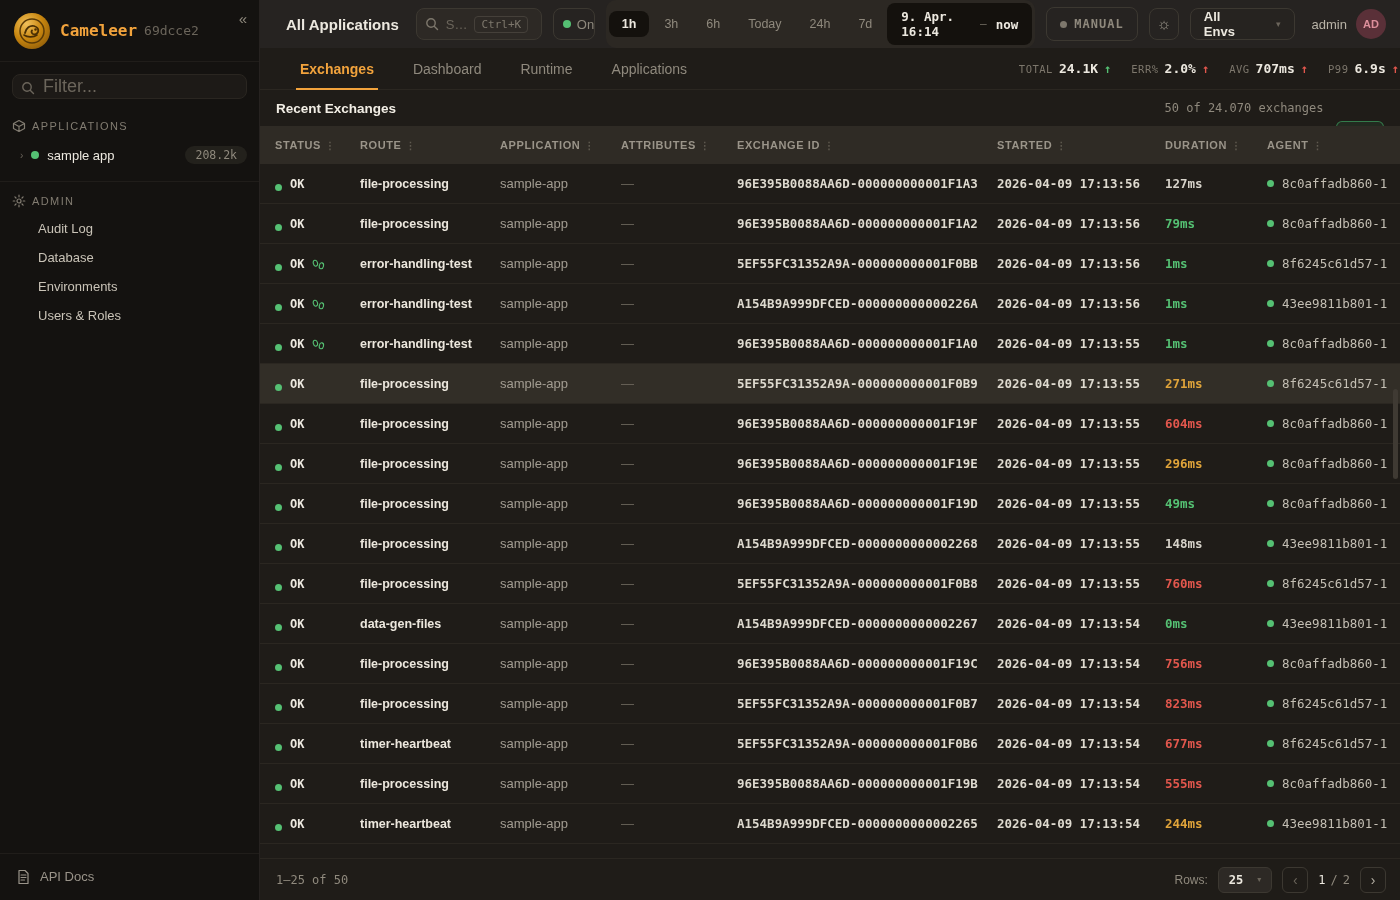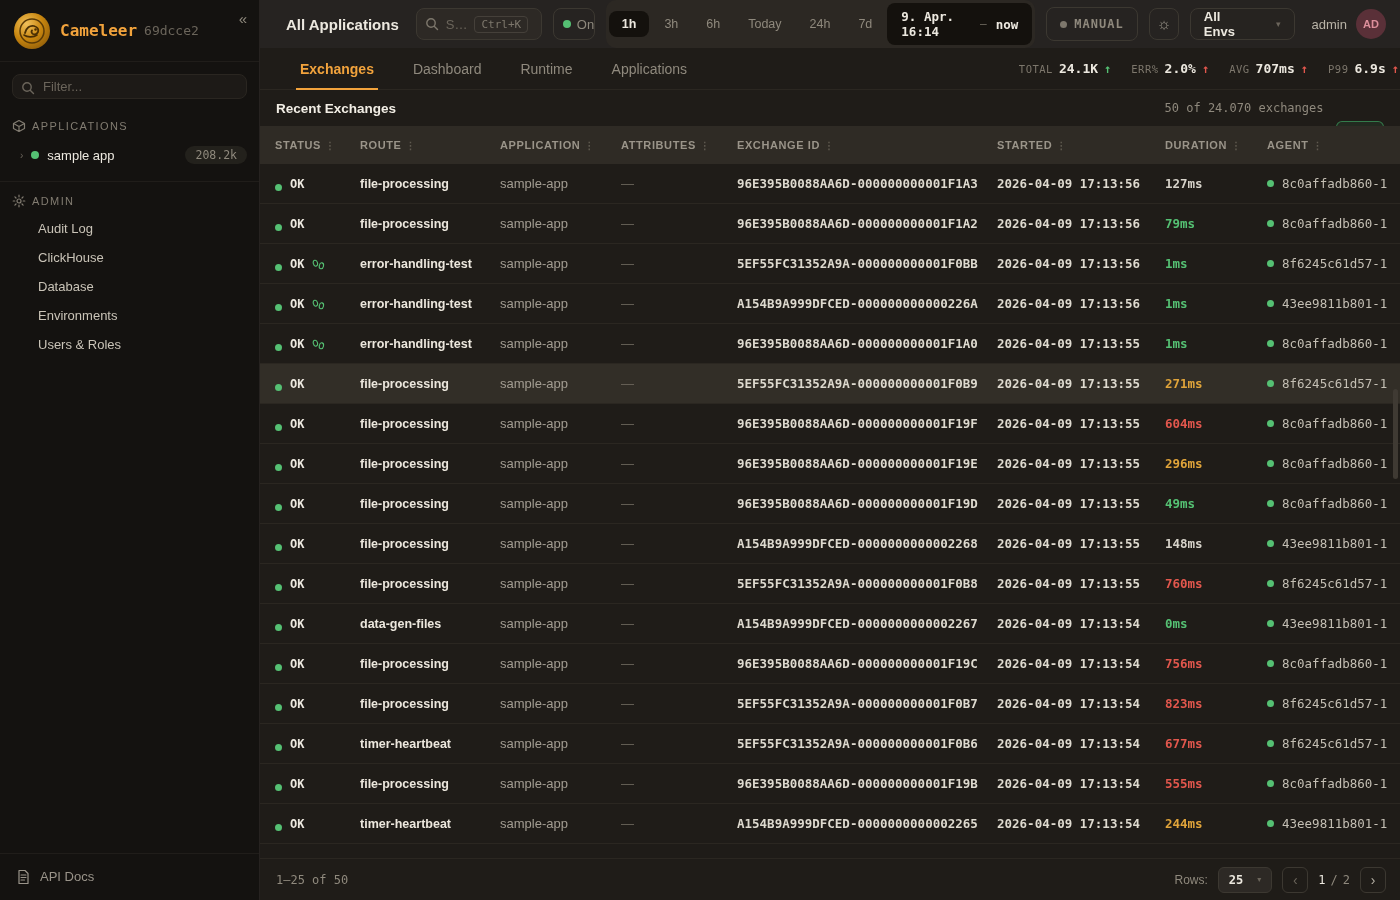--- a/index.html
+++ b/index.html
@@ -15,21 +15,21 @@
   body{background:var(--bg-main);font-family:"Liberation Sans",sans-serif;color:var(--text-primary);display:flex;}
 
   
   .sidebar{width:260px;min-width:260px;background:var(--bg-sidebar);border-right:1px solid #262220;display:flex;flex-direction:column;height:900px;}
   .side-header{height:62px;display:flex;align-items:center;padding:0 14px;position:relative;border-bottom:1px solid #201d1a;}
   .logo-circle{width:36px;height:36px;border-radius:50%;background:radial-gradient(circle at 35% 30%, #f0c05a 0%, #c8860f 45%, #7a4c06 100%);display:flex;align-items:center;justify-content:center;margin-right:10px;flex-shrink:0;}
   .brand{font-family:"DejaVu Sans Mono",monospace;font-weight:bold;font-size:16px;color:var(--accent);}
   .brand-ver{font-family:"DejaVu Sans Mono",monospace;font-size:13px;color:var(--text-faint);margin-left:7px;}
   .collapse{position:absolute;right:12px;top:10px;color:var(--text-dim);font-size:15px;cursor:pointer;}
   .filter-wrap{margin:12px 12px 10px 12px;position:relative;}
-  .filter-input{width:100%;height:25px;background:#1D1A17;border:1px solid #2A2621;border-radius:8px;color:var(--text-primary);font-size:13px;padding:0 10px 0 30px;outline:none;font-family:"Liberation Sans",sans-serif;}
+  .filter-input{width:100%;height:25px;background:#1D1A17;border:1px solid #2A2621;border-radius:8px;color:var(--text-primary);font-size:18px;padding:0 10px 0 30px;outline:none;font-family:"Liberation Sans",sans-serif;}
   .filter-input::placeholder{color:var(--text-faint);}
   .filter-icon{position:absolute;left:9px;top:7px;}
   .section-label{display:flex;align-items:center;gap:6px;padding:10px 12px 6px 12px;color:#827C71;font-size:11px;font-weight:normal;letter-spacing:1.4px;}
   .app-item{display:flex;align-items:center;height:32px;padding:0 12px 0 20px;cursor:pointer;font-size:13px;}
   .app-item .chev{color:var(--text-faint);font-size:10px;margin-right:8px;}
   .dot{width:8px;height:8px;border-radius:50%;background:var(--green);display:inline-block;flex-shrink:0;}
   .app-item .name{margin-left:8px;color:var(--text-primary);}
   .app-badge{margin-left:auto;background:#23211C;border-radius:10px;padding:2px 10px;font-family:"DejaVu Sans Mono",monospace;font-size:11.5px;color:var(--text-dim);}
   .side-divider{border-top:1px solid #201D1A;margin:10px 0 2px 0;}
   .admin-item{display:block;padding:7px 12px 7px 38px;font-size:13px;color:#C9C3B7;cursor:pointer;}
@@ -164,21 +164,20 @@
 
   <div class="section-label">
     <svg class="ico" width="14" height="14" viewBox="0 0 14 14">
         <circle cx="7" cy="7" r="2" fill="none" stroke="#827C71" stroke-width="1.2"></circle>
         <path d="M7 1.2v1.6M7 11.2v1.6M1.2 7h1.6M11.2 7h1.6M2.9 2.9l1.1 1.1M10 10l1.1 1.1M11.1 2.9 10 4M4 10l-1.1 1.1" stroke="#827C71" stroke-width="1.2" stroke-linecap="round"></path>
       </svg>
     <span>ADMIN</span>
   </div>
   <nav id="admin-items">
       <a class="admin-item">Audit Log</a>
-      <a class="admin-item">ClickHouse</a>
       <a class="admin-item">Database</a>
       <a class="admin-item">Environments</a>
       <a class="admin-item">Users &amp; Roles</a>
     </nav>
 
   <div class="side-spacer"></div>
 
   <div class="side-footer">
     <svg class="ico" width="15" height="16" viewBox="0 0 15 16">
         <path d="M3 1.5h6l3 3v10H3z" fill="none" stroke="#9A948A" stroke-width="1.2" stroke-linejoin="round"></path>

